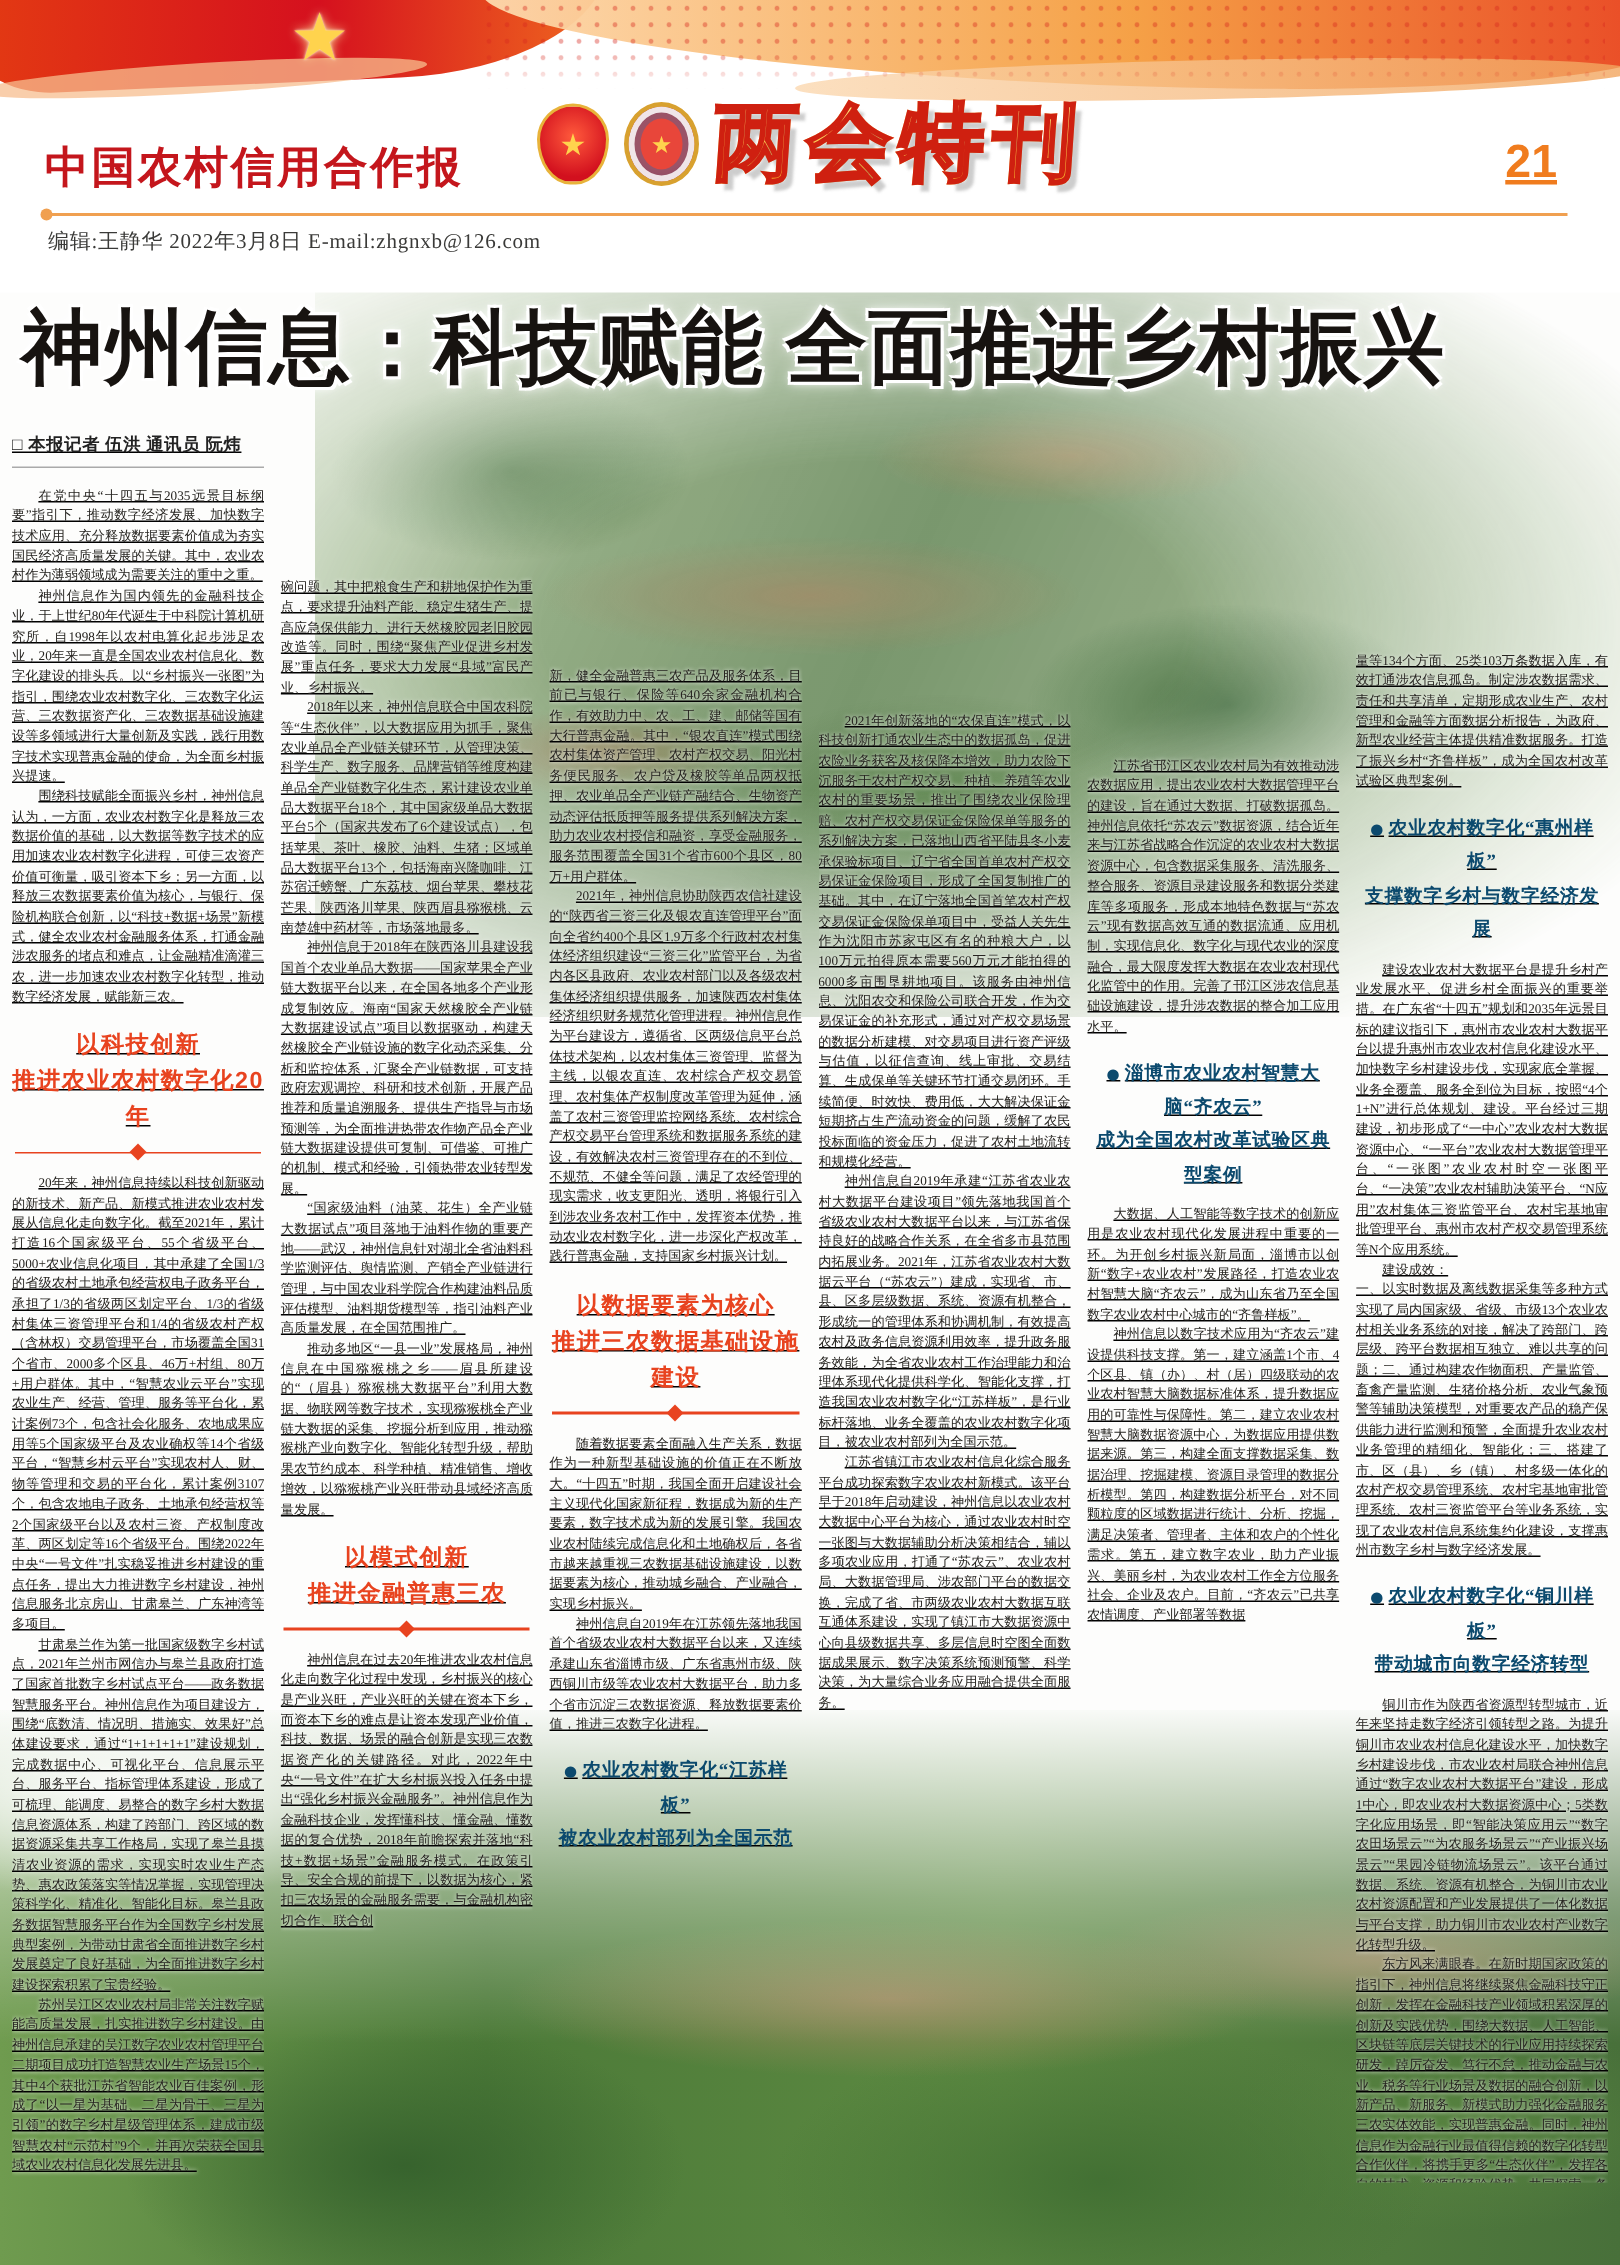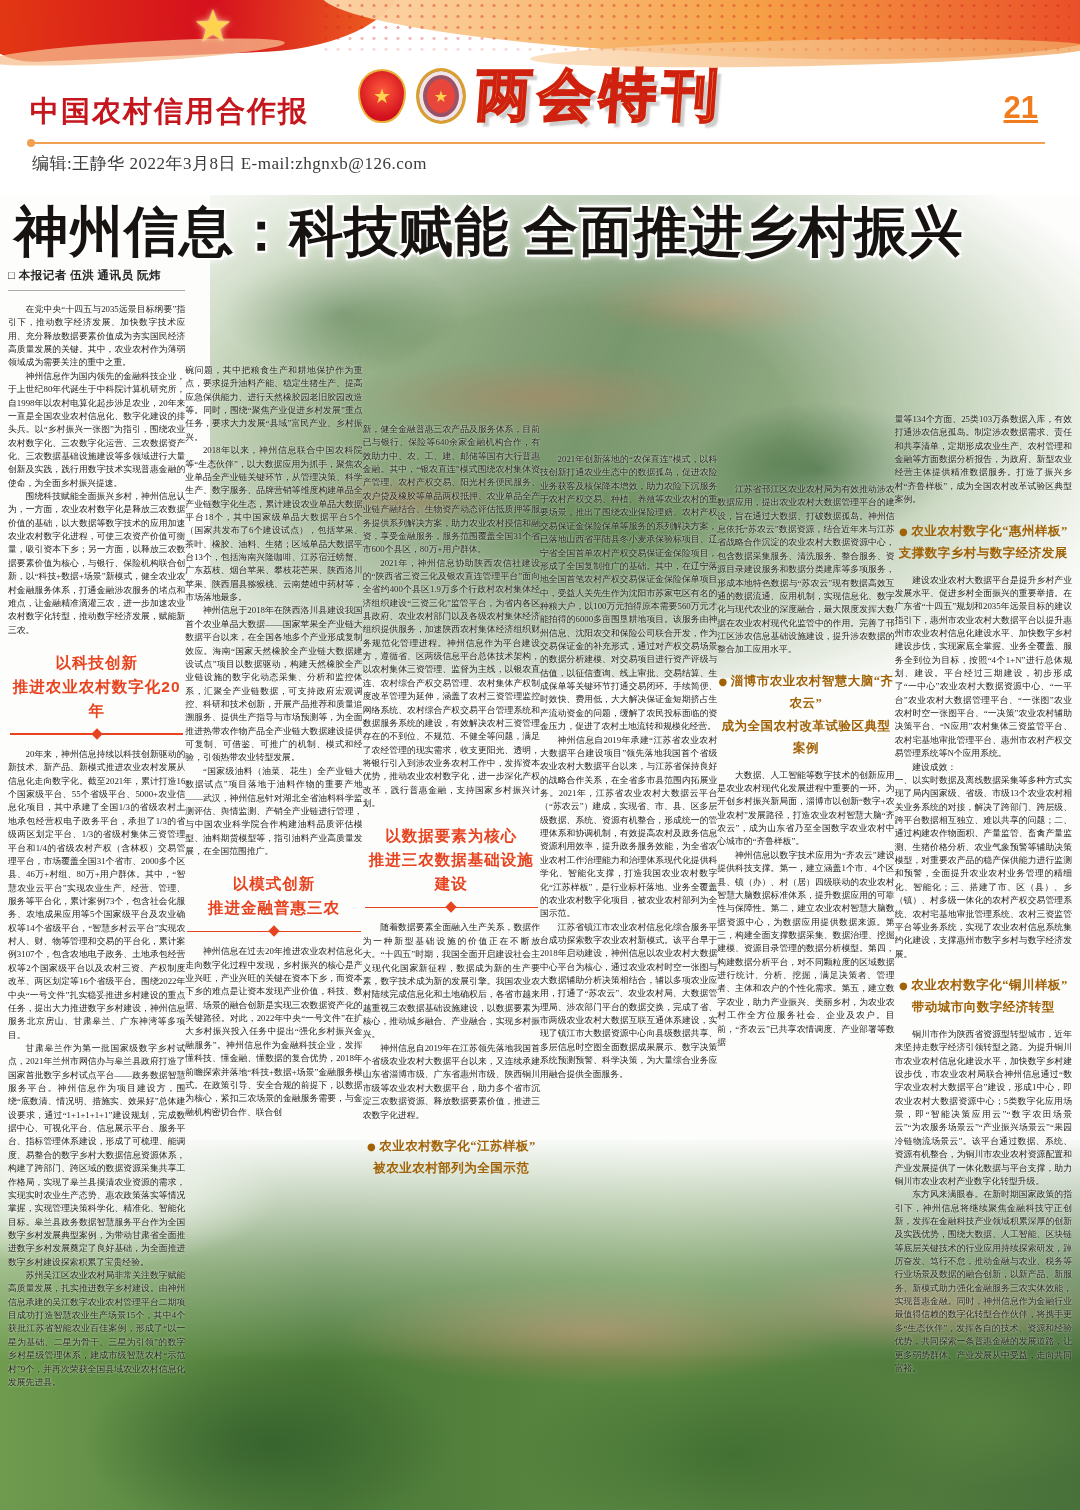--- a/index.html
+++ b/index.html
@@ -22,21 +22,21 @@
      background-size:12px 11px;opacity:.8;
      -webkit-mask-image:linear-gradient(180deg,#000 55%,transparent);mask-image:linear-gradient(180deg,#000 55%,transparent);}
   .star-burst{position:absolute;left:168px;top:-4px;width:90px;height:58px;display:flex;
      align-items:center;justify-content:center;}
   .star-burst span{font-size:44px;color:#ffd34d;text-shadow:0 0 7px #ffe79a,0 0 2px #fff;
      font-family:"DejaVu Sans",sans-serif;}
   .paper-name{position:absolute;left:30px;top:92px;font-family:Liberation Serif, serif;
      font-weight:bold;font-size:29px;color:#c4161c;letter-spacing:2px;}
   .rule{position:absolute;left:30px;top:142px;width:1015px;height:2px;background:#f0a050;}
   .rule::before{content:"";position:absolute;left:-3px;top:-3px;width:8px;height:8px;border-radius:50%;background:#f0a050;}
-  .edition{position:absolute;left:32px;top:152px;font-size:17px;color:#3a3a38;letter-spacing:.5px;}
+  .edition{position:absolute;left:32px;top:152px;font-size:14px;color:#3a3a38;letter-spacing:.5px;}
   .page-num{position:absolute;right:42px;top:90px;font-family:"Liberation Sans","DejaVu Sans",sans-serif;
      font-weight:bold;font-size:31px;color:#f07c1e;text-decoration:underline;}
   .special{position:absolute;left:358px;top:58px;display:flex;align-items:center;gap:10px;}
   .emblem{width:44px;height:50px;display:flex;align-items:center;justify-content:center;position:relative;}
   .emblem.national{background:radial-gradient(circle at 50% 40%,#ff5a3c,#d2101e 72%);
      border:2.5px solid #e8b33a;border-radius:50% 50% 46% 46%/44% 44% 56% 56%;}
   .emblem.national span{color:#ffd34d;font-size:20px;font-family:"DejaVu Sans",sans-serif;}
   .emblem.cppcc{background:radial-gradient(circle at 50% 45%,#e8463a 55%,#c01f28);
      border:3px solid #d8a12f;border-radius:50%;
      box-shadow:inset 0 0 0 4px rgba(255,255,255,.85),inset 0 0 0 8px rgba(60,100,160,.45);}
@@ -67,39 +67,39 @@
        radial-gradient(ellipse 260px 60px at 85% 45%,rgba(150,134,92,.9),rgba(150,134,92,0) 75%),
        radial-gradient(ellipse 240px 120px at 25% 82%,rgba(52,96,44,.9),rgba(52,96,44,0) 78%),
        radial-gradient(ellipse 280px 130px at 68% 85%,rgba(64,110,50,.9),rgba(64,110,50,0) 78%),
        radial-gradient(ellipse 200px 90px at 90% 75%,rgba(88,132,64,.9),rgba(88,132,64,0) 78%),
        linear-gradient(90deg,#6f9b4f,#4c7a38 30%,#5d8a42 62%,#48703a);}
   
   .headline{position:absolute;left:0;top:196px;width:978px;text-align:center;z-index:4;
      font-weight:900;font-size:54px;letter-spacing:1px;color:#171310;
      text-shadow:0 0 6px #fff,0 0 10px #fff,2px 2px 0 #fff,-2px -2px 0 #fff,2px -2px 0 #fff,-2px 2px 0 #fff;}
   
-  .columns{position:absolute;left:8px;top:268px;width:1064px;height:1166px;display:flex;z-index:2;}
+  .columns{position:absolute;left:8px;top:289px;width:1064px;height:1166px;display:flex;gap:11px;z-index:2;text-decoration:underline;}
   .col{flex:1;overflow:hidden;}
   .col:nth-child(2){padding-top:96px;}
   .col:nth-child(3){padding-top:155px;}
   .col:nth-child(4){padding-top:185px;}
   .col:nth-child(5){padding-top:215px;}
   .col:nth-child(6){padding-top:145px;}
   .byline{font-size:11.5px;color:#222;padding-bottom:7px;margin-bottom:12px;border-bottom:1px solid #aaa;
      font-weight:bold;letter-spacing:.5px;}
   .bp{font-size:8.8px;line-height:1.52;text-align:justify;color:#262420;margin:0;text-indent:2em;
      text-shadow:0 0 3px rgba(255,255,255,.9);}
   .bp.cont{text-indent:0;}
   .sec-head{margin:14px 0 10px;text-align:center;font-family:"Liberation Sans","DejaVu Sans",sans-serif;
      font-weight:bold;font-size:15.5px;line-height:1.55;color:#e8431f;letter-spacing:1px;}
   .sec-div{display:flex;align-items:center;margin:7px 2px 2px;}
   .sec-div .l{flex:1;height:1.5px;background:#e8431f;}
   .sec-div .dmd{width:8px;height:8px;background:#e8431f;transform:rotate(45deg);margin:0 -1px;}
   .sub-head{margin:13px 0 9px;text-align:center;font-weight:bold;font-size:12.5px;line-height:1.8;
-     color:#a16207;letter-spacing:.5px;}
+     color:#0c4a6e;letter-spacing:.5px;}
   .sub-head .dot{font-size:10px;margin-right:3px;font-family:"DejaVu Sans",sans-serif;}
 </style>
 </head>
 <body>
 
 <div class="photo-top"></div>
 <div class="photo-bottom"></div>
 
 <div class="banner">
   <div class="wave-left"></div>
@@ -144,20 +144,21 @@
       </div>
       <p class="bp">20年来，神州信息持续以科技创新驱动的新技术、新产品、新模式推进农业农村发展从信息化走向数字化。截至2021年，累计打造16个国家级平台、55个省级平台、5000+农业信息化项目，其中承建了全国1/3的省级农村土地承包经营权电子政务平台，承担了1/3的省级两区划定平台、1/3的省级村集体三资管理平台和1/4的省级农村产权（含林权）交易管理平台，市场覆盖全国31个省市、2000多个区县、46万+村组、80万+用户群体。其中，“智慧农业云平台”实现农业生产、经营、管理、服务等平台化，累计案例73个，包含社会化服务、农地成果应用等5个国家级平台及农业确权等14个省级平台，“智慧乡村云平台”实现农村人、财、物等管理和交易的平台化，累计案例3107个，包含农地电子政务、土地承包经营权等2个国家级平台以及农村三资、产权制度改革、两区划定等16个省级平台。围绕2022年中央“一号文件”扎实稳妥推进乡村建设的重点任务，提出大力推进数字乡村建设，神州信息服务北京房山、甘肃皋兰、广东神湾等多项目。</p>
       <p class="bp">甘肃皋兰作为第一批国家级数字乡村试点，2021年兰州市网信办与皋兰县政府打造了国家首批数字乡村试点平台——政务数据智慧服务平台。神州信息作为项目建设方，围绕“底数清、情况明、措施实、效果好”总体建设要求，通过“1+1+1+1+1”建设规划，完成数据中心、可视化平台、信息展示平台、服务平台、指标管理体系建设，形成了可梳理、能调度、易整合的数字乡村大数据信息资源体系，构建了跨部门、跨区域的数据资源采集共享工作格局，实现了皋兰县摸清农业资源的需求，实现实时农业生产态势、惠农政策落实等情况掌握，实现管理决策科学化、精准化、智能化目标。皋兰县政务数据智慧服务平台作为全国数字乡村发展典型案例，为带动甘肃省全面推进数字乡村发展奠定了良好基础，为全面推进数字乡村建设探索积累了宝贵经验。</p>
       <p class="bp">苏州吴江区农业农村局非常关注数字赋能高质量发展，扎实推进数字乡村建设。由神州信息承建的吴江数字农业农村管理平台二期项目成功打造智慧农业生产场景15个，其中4个获批江苏省智能农业百佳案例，形成了“以一星为基础、二星为骨干、三星为引领”的数字乡村星级管理体系，建成市级智慧农村“示范村”9个，并再次荣获全国县域农业农村信息化发展先进县。</p>
     </div>
     <div class="col">
       <p class="bp cont">碗问题，其中把粮食生产和耕地保护作为重点，要求提升油料产能、稳定生猪生产、提高应急保供能力、进行天然橡胶园老旧胶园改造等。同时，围绕“聚焦产业促进乡村发展”重点任务，要求大力发展“县域”富民产业、乡村振兴。</p>
       <p class="bp">2018年以来，神州信息联合中国农科院等“生态伙伴”，以大数据应用为抓手，聚焦农业单品全产业链关键环节，从管理决策、科学生产、数字服务、品牌营销等维度构建单品全产业链数字化生态，累计建设农业单品大数据平台18个，其中国家级单品大数据平台5个（国家共发布了6个建设试点），包括苹果、茶叶、橡胶、油料、生猪；区域单品大数据平台13个，包括海南兴隆咖啡、江苏宿迁螃蟹、广东荔枝、烟台苹果、攀枝花芒果、陕西洛川苹果、陕西眉县猕猴桃、云南楚雄中药材等，市场落地最多。</p>
       <p class="bp">神州信息于2018年在陕西洛川县建设我国首个农业单品大数据——国家苹果全产业链大数据平台以来，在全国各地多个产业形成复制效应。海南“国家天然橡胶全产业链大数据建设试点”项目以数据驱动，构建天然橡胶全产业链设施的数字化动态采集、分析和监控体系，汇聚全产业链数据，可支持政府宏观调控、科研和技术创新，开展产品推荐和质量追溯服务、提供生产指导与市场预测等，为全面推进热带农作物产品全产业链大数据建设提供可复制、可借鉴、可推广的机制、模式和经验，引领热带农业转型发展。</p>
       <p class="bp">“国家级油料（油菜、花生）全产业链大数据试点”项目落地于油料作物的重要产地——武汉，神州信息针对湖北全省油料科学监测评估、舆情监测、产销全产业链进行管理，与中国农业科学院合作构建油料品质评估模型、油料期货模型等，指引油料产业高质量发展，在全国范围推广。</p>
+      <p class="bp">推动多地区“一县一业”发展格局，神州信息在中国猕猴桃之乡——眉县所建设的“（眉县）猕猴桃大数据平台”利用大数据、物联网等数字技术，实现猕猴桃全产业链大数据的采集、挖掘分析到应用，推动猕猴桃产业向数字化、智能化转型升级，帮助果农节约成本、科学种植、精准销售、增收增效，以猕猴桃产业兴旺带动县域经济高质量发展。</p>
       <div class="sec-head">
         <div>以模式创新</div>
         <div>推进金融普惠三农</div>
         <div class="sec-div">
           <span class="l"></span>
           <span class="dmd"></span>
           <span class="l"></span>
         </div>
       </div>
       <p class="bp">神州信息在过去20年推进农业农村信息化走向数字化过程中发现，乡村振兴的核心是产业兴旺，产业兴旺的关键在资本下乡，而资本下乡的难点是让资本发现产业价值，科技、数据、场景的融合创新是实现三农数据资产化的关键路径。对此，2022年中央“一号文件”在扩大乡村振兴投入任务中提出“强化乡村振兴金融服务”。神州信息作为金融科技企业，发挥懂科技、懂金融、懂数据的复合优势，2018年前瞻探索并落地“科技+数据+场景”金融服务模式。在政策引导、安全合规的前提下，以数据为核心，紧扣三农场景的金融服务需要，与金融机构密切合作、联合创</p>

